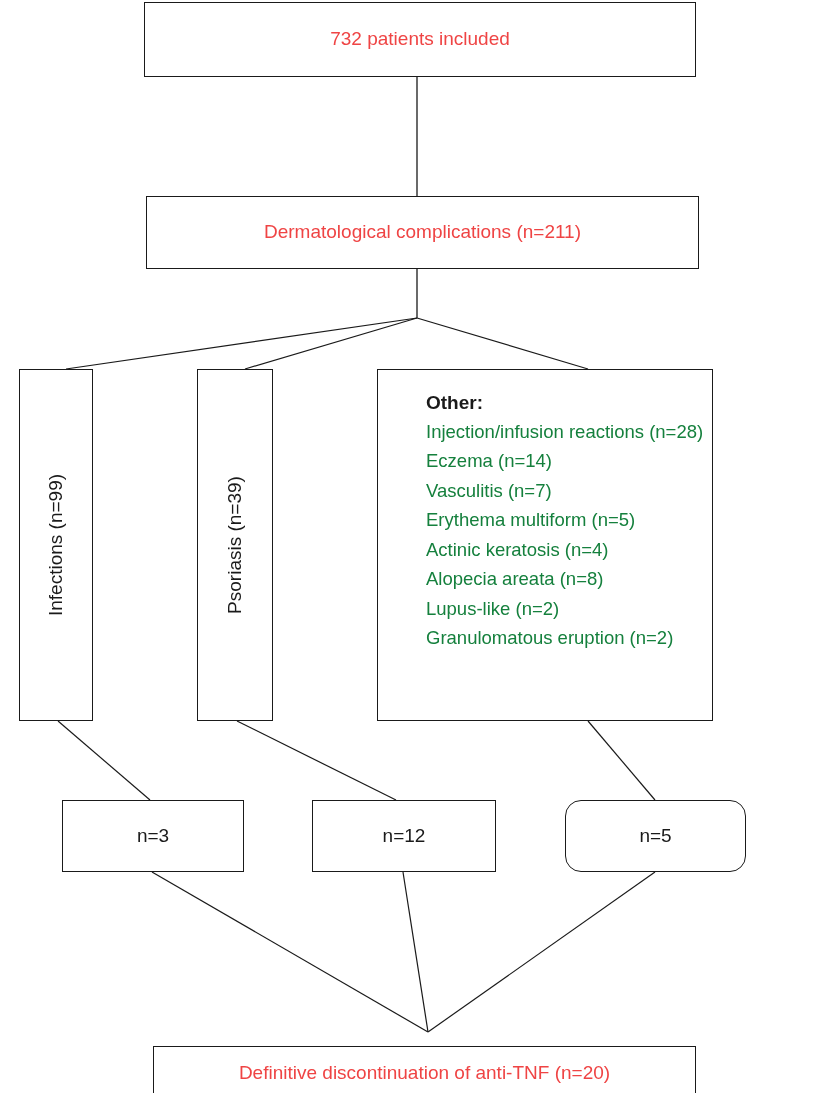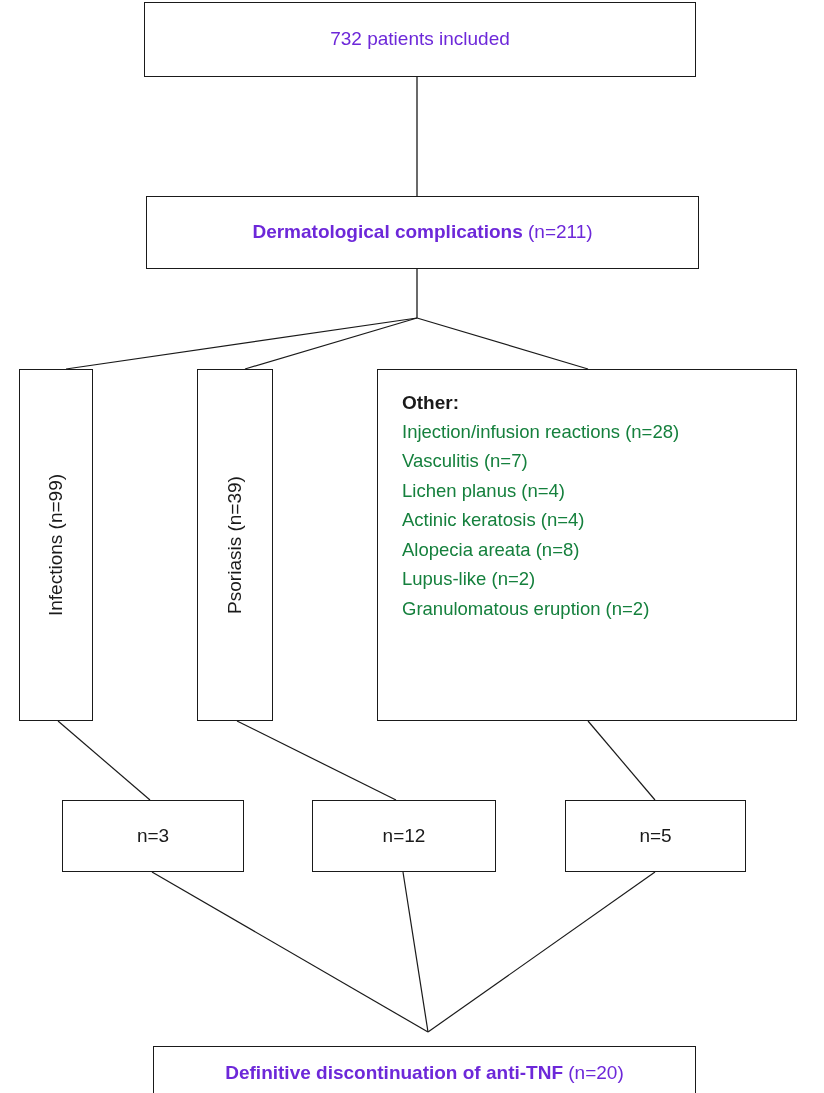--- a/index.html
+++ b/index.html
@@ -29,43 +29,43 @@
     border: 1.4px solid #1a1a1a;
     background: #ffffff;
     display: flex;
     align-items: center;
     justify-content: center;
     color: #000000;
   }
   .node-text {
     font-size: 19px;
     line-height: 1.3;
-    color: #6d28d9;
+    color: #ef4444;
     text-align: center;
     white-space: nowrap;
   }
-  .node-text .bold { font-weight: bold; }
+  .node-text .bold { font-weight: normal; }
 
   
   #node-included {
     left: 144px; top: 2px; width: 552px; height: 75px;
   }
   #node-derm {
     left: 146px; top: 196px; width: 553px; height: 73px;
   }
   #node-infections {
     left: 19px; top: 369px; width: 74px; height: 352px;
   }
   #node-psoriasis {
     left: 197px; top: 369px; width: 76px; height: 352px;
   }
   #node-other {
-    left: 377px; top: 369px; width: 420px; height: 352px;
+    left: 377px; top: 369px; width: 336px; height: 352px;
     display: block;
-    padding: 20px 0 0 24px;
+    padding: 20px 0 0 48px;
   }
   .vertical-label {
     transform: rotate(-90deg);
     white-space: nowrap;
     font-size: 19px;
     color: #1a1a1a;
   }
   #other-list {
     list-style: none;
     margin: 0;
@@ -80,21 +80,21 @@
   }
   #other-list li {
     font-size: 18.5px;
     line-height: 1.0;
     color: #15803d;
     margin: 0 0 11px 0;
     white-space: nowrap;
   }
   #node-n3   { left: 62px;  top: 800px; width: 182px; height: 72px; }
   #node-n12  { left: 312px; top: 800px; width: 184px; height: 72px; justify-content: center; }
-  #node-n5   { left: 565px; top: 800px; width: 181px; height: 72px; }
+  #node-n5   { left: 565px; top: 800px; width: 181px; height: 72px; border-radius: 16px; }
   #node-discontinuation {
     left: 153px; top: 1032px; width: 543px; height: 54px; margin-top: 14px;
   }
   .small-n-text { font-size: 19px; color: #1a1a1a; }
 </style>
 </head>
 <body>
 
 <div id="flow-root">
 
@@ -139,22 +139,23 @@
     <span class="vertical-label">
       <span class="bold">Psoriasis</span>
       <span>(n=39)</span>
     </span>
   </div>
 
   <div class="node" id="node-other">
     <div id="other-title">Other:</div>
     <ul id="other-list">
       <li>Injection/infusion reactions (n=28)</li>
+      <li>Eczema (n=14)</li>
       <li>Vasculitis (n=7)</li>
-      <li>Lichen planus (n=4)</li>
+      <li>Erythema multiform (n=5)</li>
       <li>Actinic keratosis (n=4)</li>
       <li>Alopecia areata (n=8)</li>
       <li>Lupus-like (n=2)</li>
       <li>Granulomatous eruption (n=2)</li>
     </ul>
   </div>
 
   <div class="node" id="node-n3">
     <span class="small-n-text">n=3</span>
   </div>

